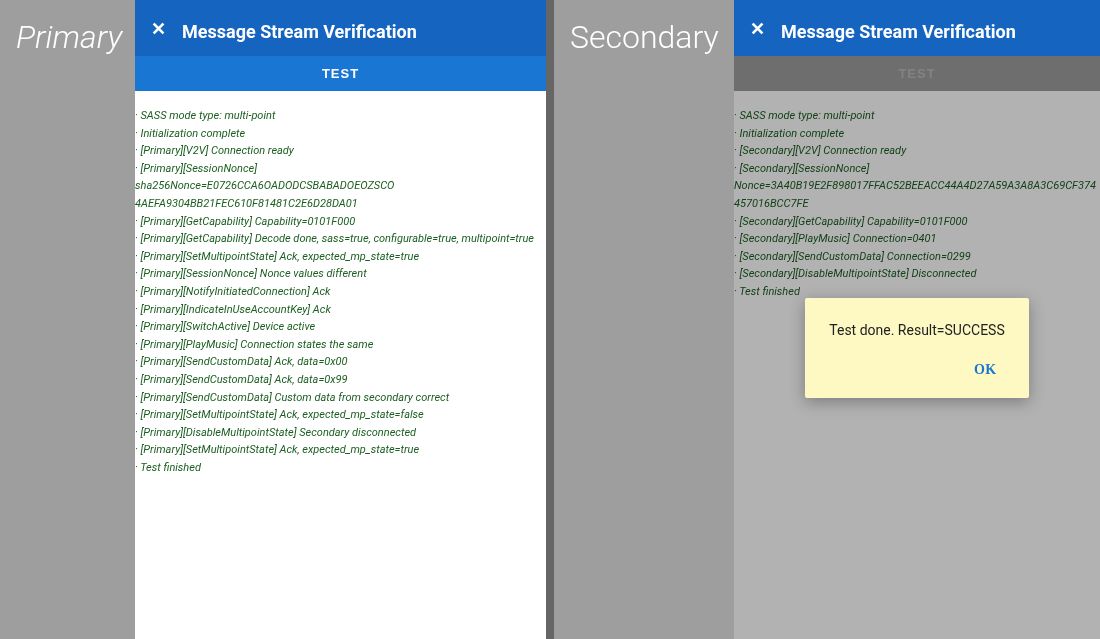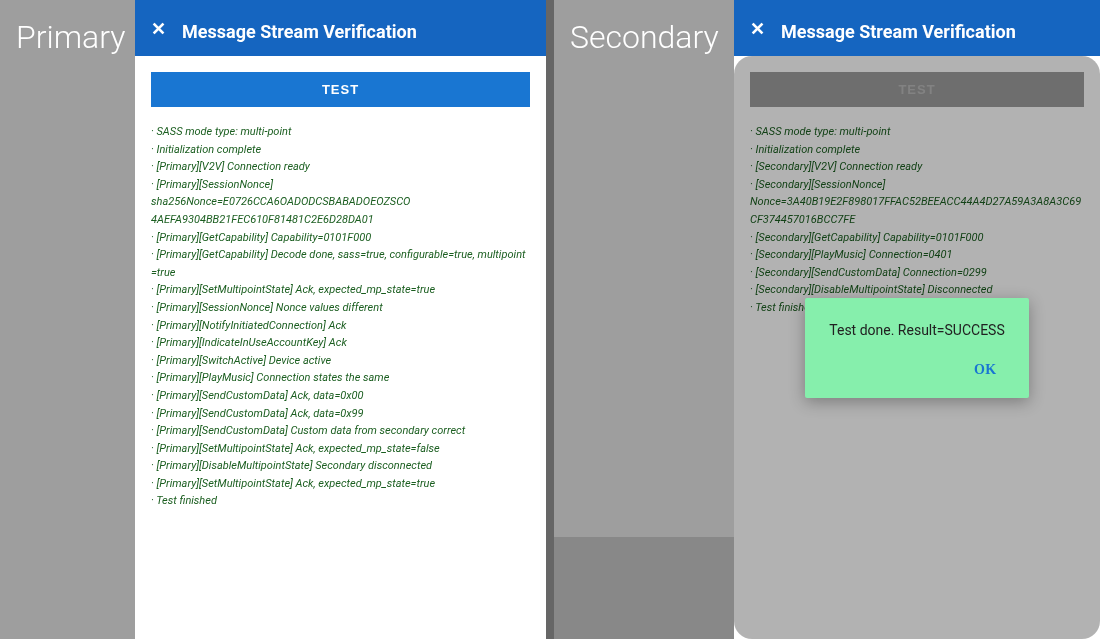--- a/index.html
+++ b/index.html
@@ -26,40 +26,41 @@
       background: #9e9e9e;
       display: flex;
       align-items: flex-start;
       justify-content: flex-start;
       padding: 18px 16px;
     }
     .panel-label-left span {
       font-size: 32px;
       color: #fff;
       font-weight: 300;
+      font-style: italic;
     }
     .dialog-container-left {
       flex: 1;
       height: 639px;
       background: #eeeeee;
       display: flex;
       flex-direction: column;
       position: relative;
     }
 
     
     .panel-right {
       width: 550px;
       height: 639px;
       display: flex;
       flex-direction: row;
     }
     .panel-label-right {
       width: 180px;
-      height: 537px;
+      height: 639px;
       background: #9e9e9e;
       display: flex;
       align-items: flex-start;
       justify-content: flex-start;
       padding: 18px 16px;
     }
     .panel-label-right span {
       font-size: 32px;
       color: #fff;
       font-weight: 300;
@@ -98,26 +99,24 @@
       font-weight: bold;
     }
     .dialog-header .title {
       font-size: 18px;
       font-weight: 700;
       color: #fff;
       margin-top: 6px;
     }
 
     .dialog-body {
-      padding: 16px;
       flex: 1;
       overflow-y: auto;
       background: #fff;
       position: relative;
-      border-radius: 18px;
     }
 
     .test-btn {
       display: block;
       width: 100%;
       background: #1976d2;
       color: #fff;
       border: none;
       padding: 10px;
       font-size: 13px;
@@ -155,21 +154,21 @@
     .result-overlay {
       position: absolute;
       top: 0; left: 0; right: 0; bottom: 0;
       background: rgba(0,0,0,0.3);
       display: flex;
       align-items: center;
       justify-content: center;
       z-index: 10;
     }
     .result-dialog {
-      background: #86efac;
+      background: #fef9c3;
       border-radius: 2px;
       padding: 24px 24px 16px;
       min-width: 200px;
       max-width: 280px;
       box-shadow: 0 4px 16px rgba(0,0,0,0.3);
     }
     .result-dialog .result-text {
       font-size: 14px;
       color: #212121;
       margin-bottom: 20px;

